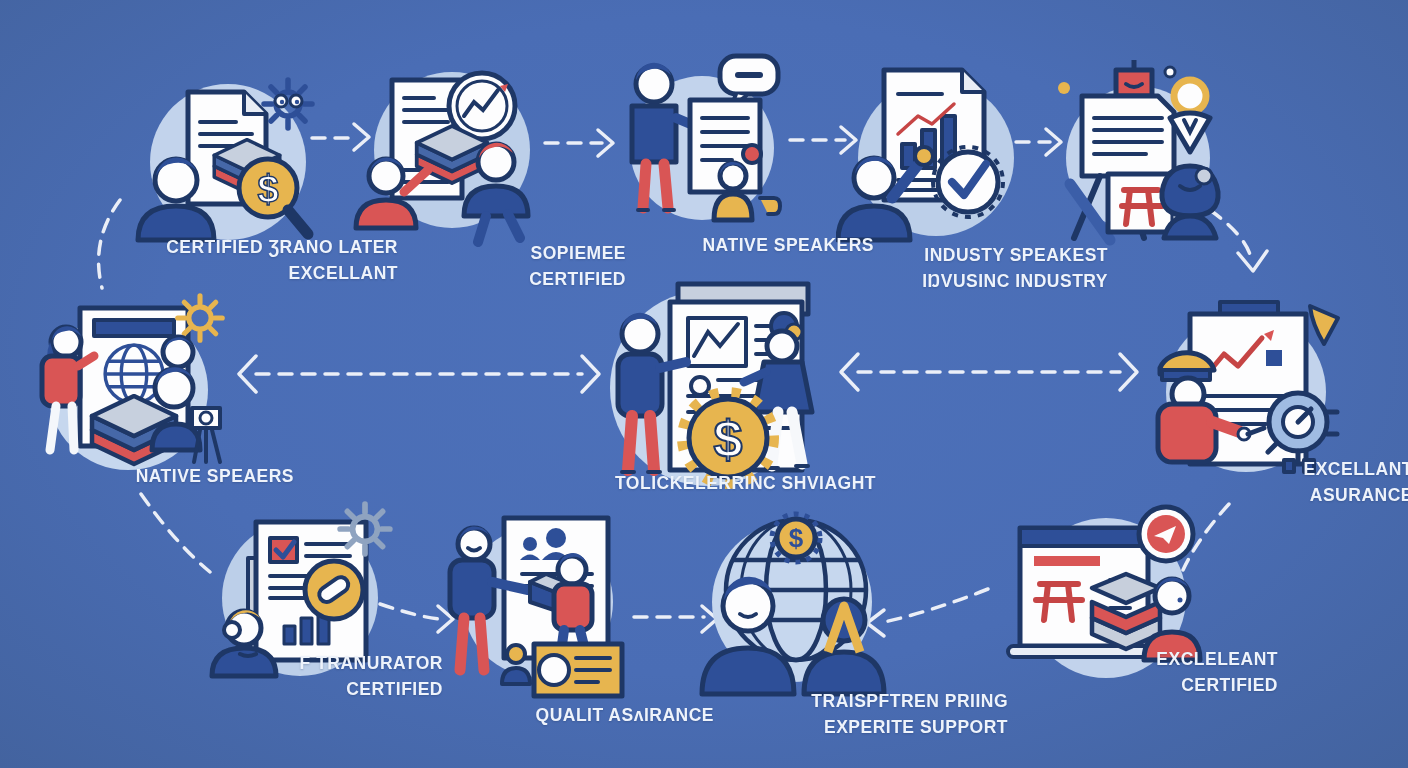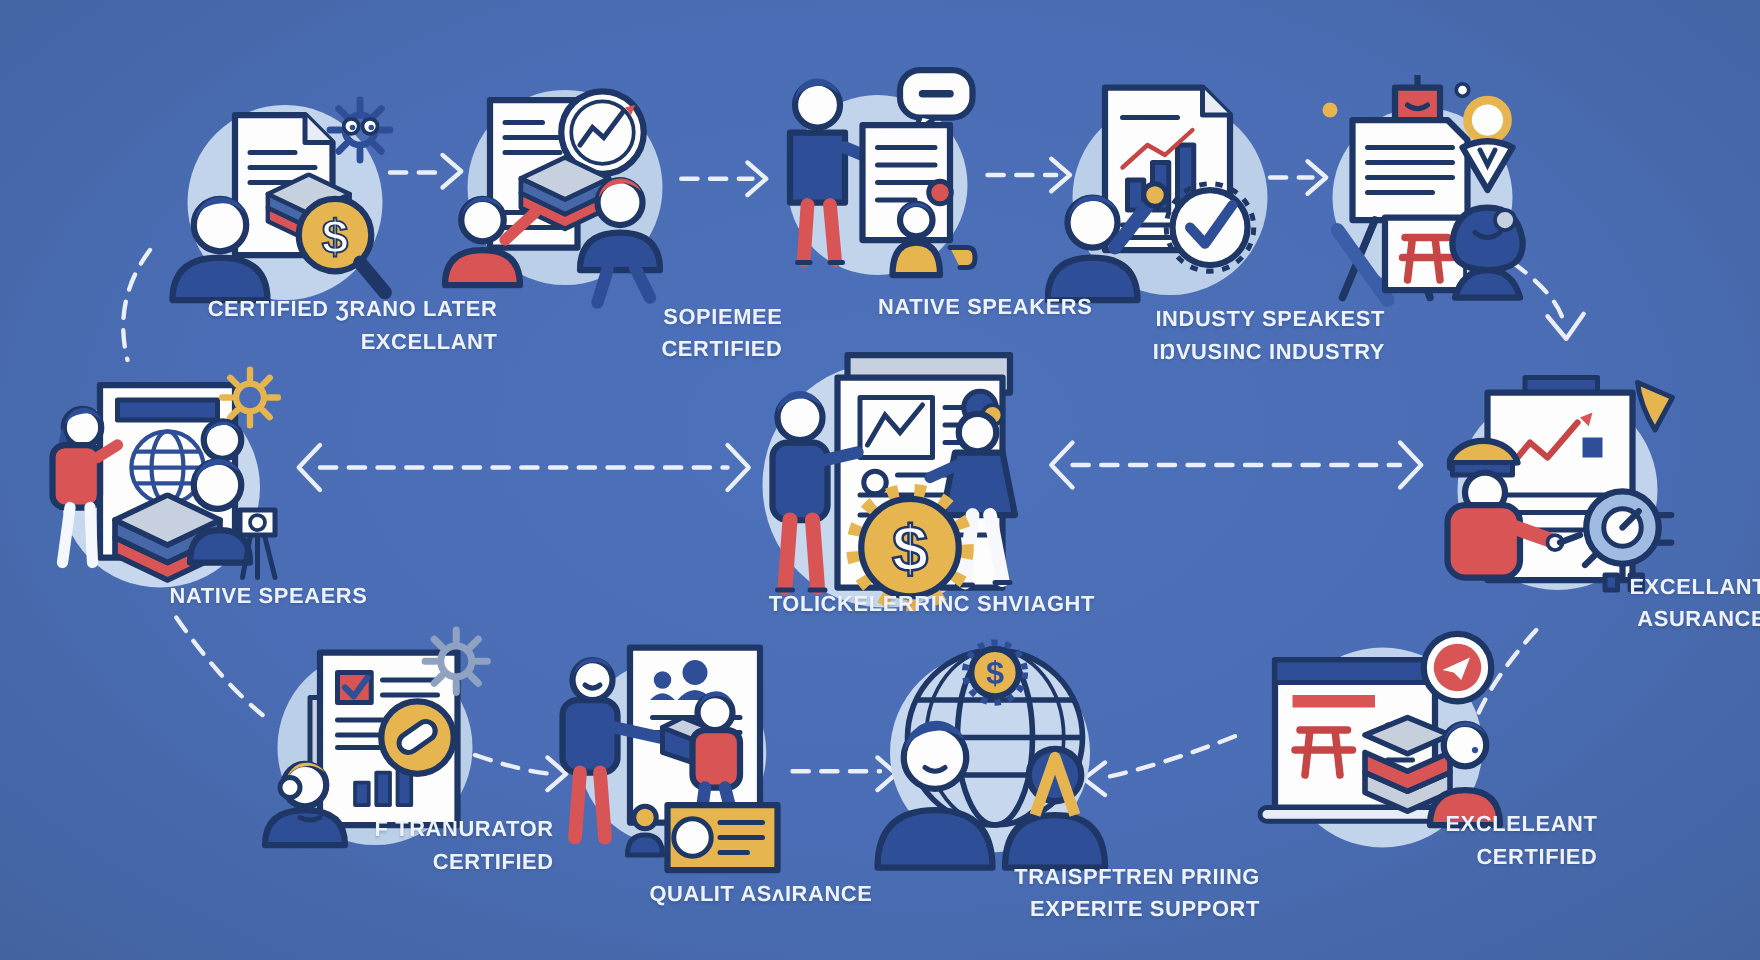--- a/index.html
+++ b/index.html
@@ -402,21 +402,21 @@
     <div>TOLICKELERRINC SHVIAGHT</div>
   </div>
   <div class="label" style="left:1243px;top:456px">
     <div>EXCELLANT</div>
     <div>ASURANCE</div>
   </div>
   <div class="label" style="left:273px;top:650px">
     <div>F TRANURATOR</div>
     <div>CERTIFIED</div>
   </div>
-  <div class="label" style="left:528px;top:702px">
+  <div class="label" style="left:544px;top:702px">
     <div>QUALIT ASʌIRANCE</div>
   </div>
   <div class="label" style="left:838px;top:688px">
     <div>TRAISPFTREN PRIING</div>
     <div>EXPERITE SUPPORT</div>
   </div>
   <div class="label" style="left:1108px;top:646px">
     <div>EXCLELEANT</div>
     <div>CERTIFIED</div>
   </div>

